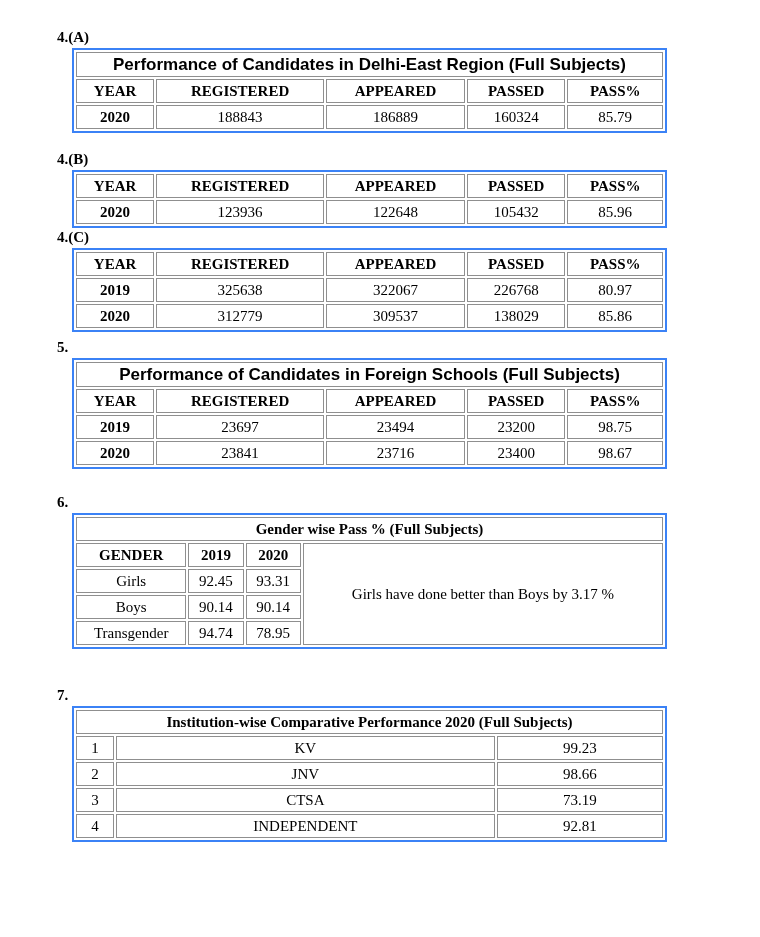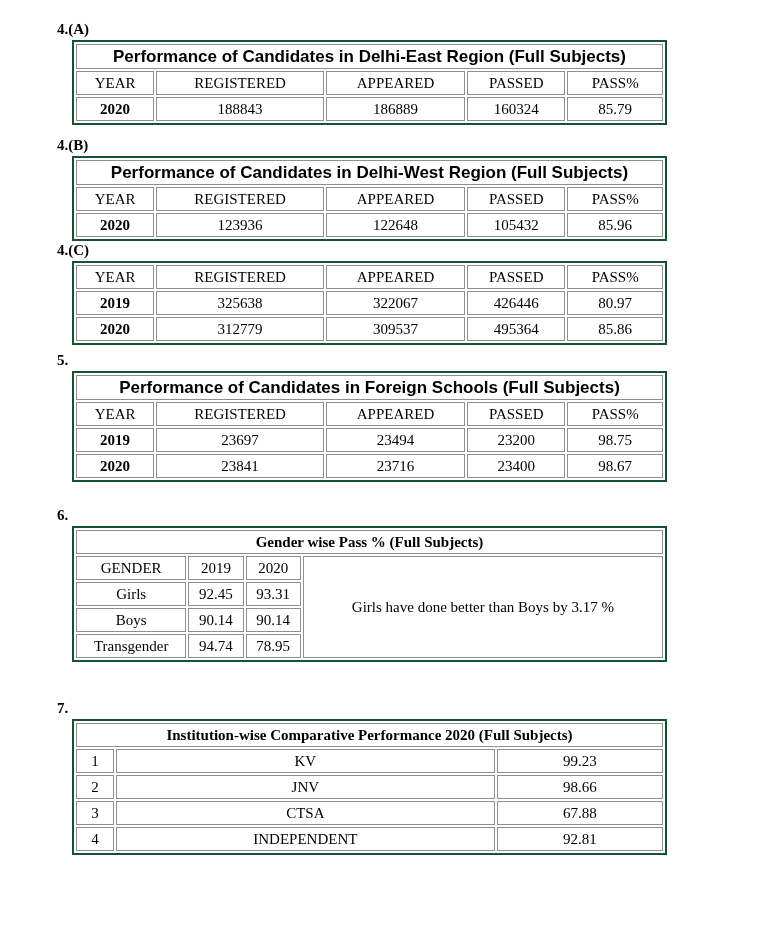--- a/index.html
+++ b/index.html
@@ -1,48 +1,48 @@
 <!DOCTYPE html>
 <html><head>
 <meta charset="utf-8">
 <style>
   html,body{margin:0;padding:0;background:#ffffff;}
   .page{
     width:760px;height:937px;background:#ffffff;box-sizing:border-box;
-    padding:20px 0 0 57px;position:relative;overflow:hidden;
+    padding:28px 0 0 57px;position:relative;overflow:hidden;
     font-family:"Liberation Serif", serif;color:#000;
   }
   .sec-label{
     font-family:"Liberation Serif", serif;font-weight:bold;font-size:15px;
     line-height:18px;margin:0 0 2px 0;
   }
   .tbl{
     border-collapse:separate;border-spacing:2px;
-    border:2px solid #14532d;background:#fff;
+    border:2px solid #3b82f6;background:#fff;
     width:595px;margin-left:15px;table-layout:fixed;
   }
   .tbl td,.tbl th{
     border:1px solid #8f8f8f;background:#fff;
     text-align:center;vertical-align:middle;
     padding:1px 3px;height:20px;line-height:19px;
     font-family:"Liberation Serif", serif;font-size:15px;font-weight:normal;
     overflow:hidden;
   }
   .title-sans{
     font-family:"Liberation Sans", sans-serif !important;
     font-weight:bold !important;font-size:17px !important;
     line-height:21px !important;white-space:pre-line;
   }
   .title-serif{
     font-weight:bold !important;font-size:15px !important;
   }
-  .tbl th{font-weight:normal;font-size:15px;}
+  .tbl th{font-weight:bold;font-size:15px;}
   .yearbold td[data-name="table-cell"]:first-child{font-weight:bold;}
   .note-cell{font-size:15px;margin-top:13px;}
-  .m-b{margin-top:11px;}
+  .m-b{margin-top:17px;}
   .m-c{}
   .m-5{margin-top:6px;}
   .m-6{margin-top:24px;}
   .m-7{margin-top:37px;}
 </style>
 </head>
 <body>
 
 <div class="page" data-name="document-page">
 
@@ -84,23 +84,20 @@
     <div class="sec-label" data-name="section-label">4.(B)</div>
     <table class="tbl yearbold" data-name="delhi-west-performance-table">
       <colgroup>
         <col style="width:13.5%">
           <col style="width:29%">
           <col style="width:24%">
         <col style="width:17%">
           <col style="width:16.5%">
       </colgroup>
       <thead>
-        <tr data-name="table-title-row">
-          <td colspan="5" class="title-sans" data-name="table-title">Performance of Candidates in Delhi-West Region (Full Subjects)</td>
-        </tr>
         <tr data-name="table-header-row">
           <th data-name="column-header-year">YEAR</th>
           <th data-name="column-header-registered">REGISTERED</th>
           <th data-name="column-header-appeared">APPEARED</th>
           <th data-name="column-header-passed">PASSED</th>
           <th data-name="column-header-passpct">PASS%</th>
         </tr>
       </thead>
       <tbody data-name="table-body">
           <tr data-name="table-row">
@@ -131,28 +128,28 @@
           <th data-name="column-header-appeared">APPEARED</th>
           <th data-name="column-header-passed">PASSED</th>
           <th data-name="column-header-passpct">PASS%</th>
         </tr>
       </thead>
       <tbody data-name="table-body">
           <tr data-name="table-row">
             <td data-name="table-cell">2019</td>
             <td data-name="table-cell">325638</td>
             <td data-name="table-cell">322067</td>
-            <td data-name="table-cell">426446</td>
+            <td data-name="table-cell">226768</td>
             <td data-name="table-cell">80.97</td>
           </tr>
           <tr data-name="table-row">
             <td data-name="table-cell">2020</td>
             <td data-name="table-cell">312779</td>
             <td data-name="table-cell">309537</td>
-            <td data-name="table-cell">495364</td>
+            <td data-name="table-cell">138029</td>
             <td data-name="table-cell">85.86</td>
           </tr>
         </tbody>
     </table>
   </div>
 
   <div class="section m-5" data-name="section-foreign-schools">
     <div class="sec-label" data-name="section-label">5.</div>
     <table class="tbl yearbold" data-name="foreign-schools-performance-table">
       <colgroup>
@@ -251,21 +248,21 @@
             <td data-name="table-cell">99.23</td>
           </tr>
           <tr data-name="table-row">
             <td data-name="table-cell">2</td>
             <td data-name="table-cell">JNV</td>
             <td data-name="table-cell">98.66</td>
           </tr>
           <tr data-name="table-row">
             <td data-name="table-cell">3</td>
             <td data-name="table-cell">CTSA</td>
-            <td data-name="table-cell">67.88</td>
+            <td data-name="table-cell">73.19</td>
           </tr>
           <tr data-name="table-row">
             <td data-name="table-cell">4</td>
             <td data-name="table-cell">INDEPENDENT</td>
             <td data-name="table-cell">92.81</td>
           </tr>
         </tbody>
     </table>
   </div>
 

